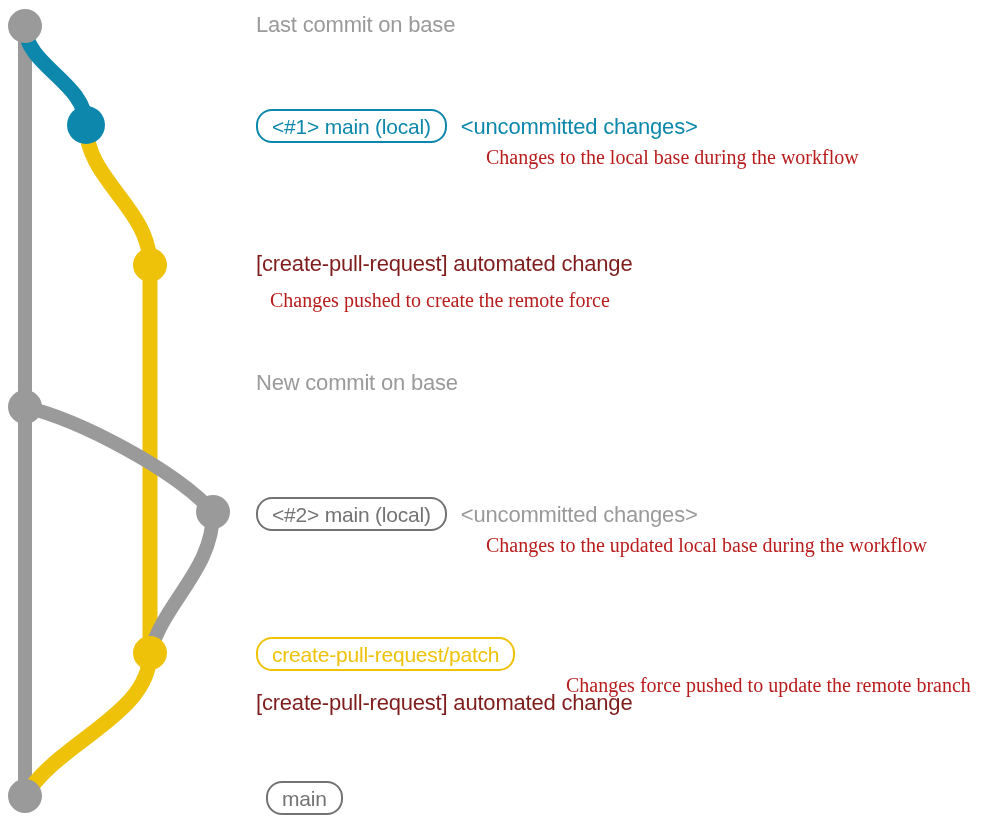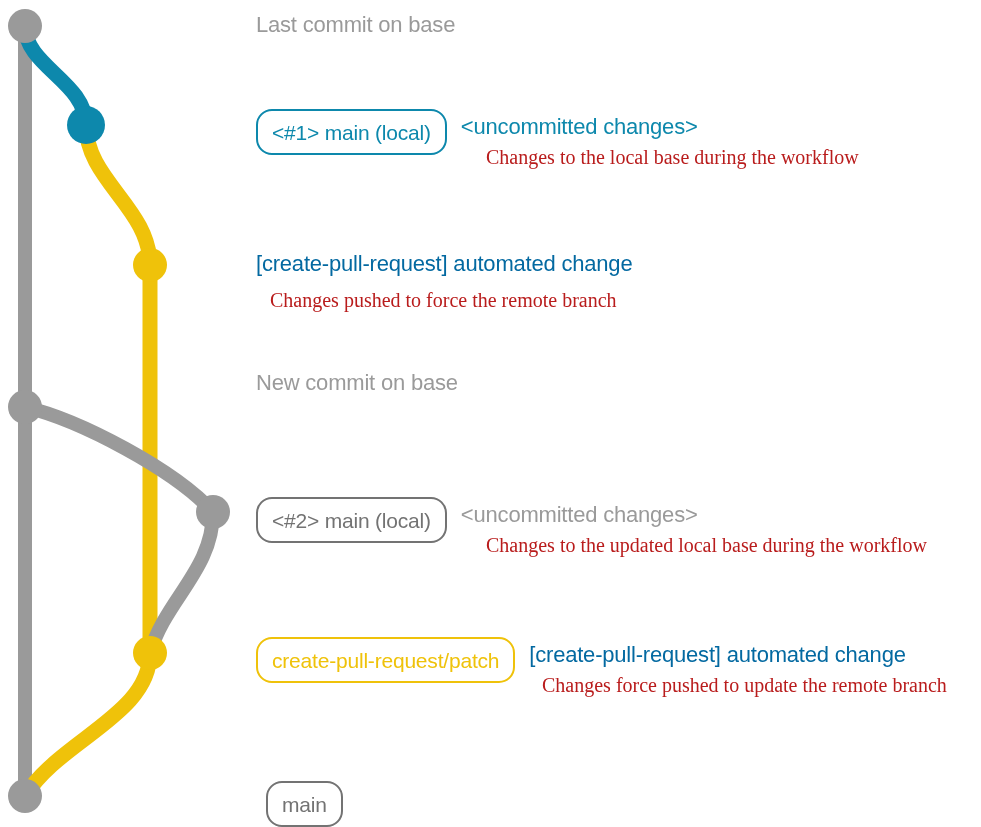--- a/index.html
+++ b/index.html
@@ -33,41 +33,41 @@
   }
 
   
   .pill {
     display: inline-flex;
     align-items: center;
     justify-content: center;
     box-sizing: border-box;
     border: 2px solid currentColor;
     border-radius: 16px;
-    height: 46px;
+    height: 34px;
     padding: 0 14px;
     font-size: 21px;
     line-height: 1;
     letter-spacing: -0.2px;
     background: #ffffff;
   }
   .pill.teal   { color: #0d88ac; }
   .pill.grey   { color: #737373; border-width: 2px; }
   .pill.yellow { color: #efc20a; }
 
   
   .subject {
     font-size: 22px;
     line-height: 1;
     letter-spacing: -0.2px;
     padding-top: 7px;
   }
   .subject.teal   { color: #0d88ac; }
   .subject.grey   { color: #9a9a9a; }
-  .subject.yellow { color: #0369a1; }
+  .subject.yellow { color: #7f1d1d; }
   .subject.standalone { padding-top: 0; }
 
   
   .note {
     position: absolute;
     font-family: "Liberation Serif", serif;
     font-size: 20px;
     line-height: 1;
     color: #b91c1c;
     white-space: nowrap;
@@ -108,36 +108,36 @@
 <div class="entry" style="left:256px; top:109px;">
   <span class="pill teal">&lt;#1&gt; main (local)</span>
   <span class="row-badge-gap"></span>
   <span class="subject teal">&lt;uncommitted changes&gt;</span>
 </div>
 <div class="note" style="left:486px; top:147px;">Changes to the local base during the workflow</div>
 
 <div class="entry" style="left:256px; top:253px;">
   <span class="subject yellow standalone">[create-pull-request] automated change</span>
 </div>
-<div class="note" style="left:270px; top:290px;">Changes pushed to force the remote branch</div>
+<div class="note" style="left:270px; top:290px;">Changes pushed to create the remote force</div>
 
 <div class="entry" style="left:256px; top:372px;">
   <span class="subject grey standalone">New commit on base</span>
 </div>
 
 <div class="entry" style="left:256px; top:497px;">
   <span class="pill grey">&lt;#2&gt; main (local)</span>
   <span class="row-badge-gap"></span>
   <span class="subject grey">&lt;uncommitted changes&gt;</span>
 </div>
 <div class="note" style="left:486px; top:535px;">Changes to the updated local base during the workflow</div>
 
-<div class="entry" style="left:256px; top:637px;">
+<div class="entry" style="left:256px; top:637px;flex-direction:column;">
   <span class="pill yellow">create-pull-request/patch</span>
   <span class="row-badge-gap"></span>
   <span class="subject yellow">[create-pull-request] automated change</span>
 </div>
-<div class="note" style="left:542px; top:675px;">Changes force pushed to update the remote branch</div>
+<div class="note" style="left:566px; top:675px;">Changes force pushed to update the remote branch</div>
 
 <div class="entry" style="left:266px; top:781px;">
   <span class="pill grey">main</span>
   <span class="row-badge-gap"></span>
 </div>
 
 </body></html>

